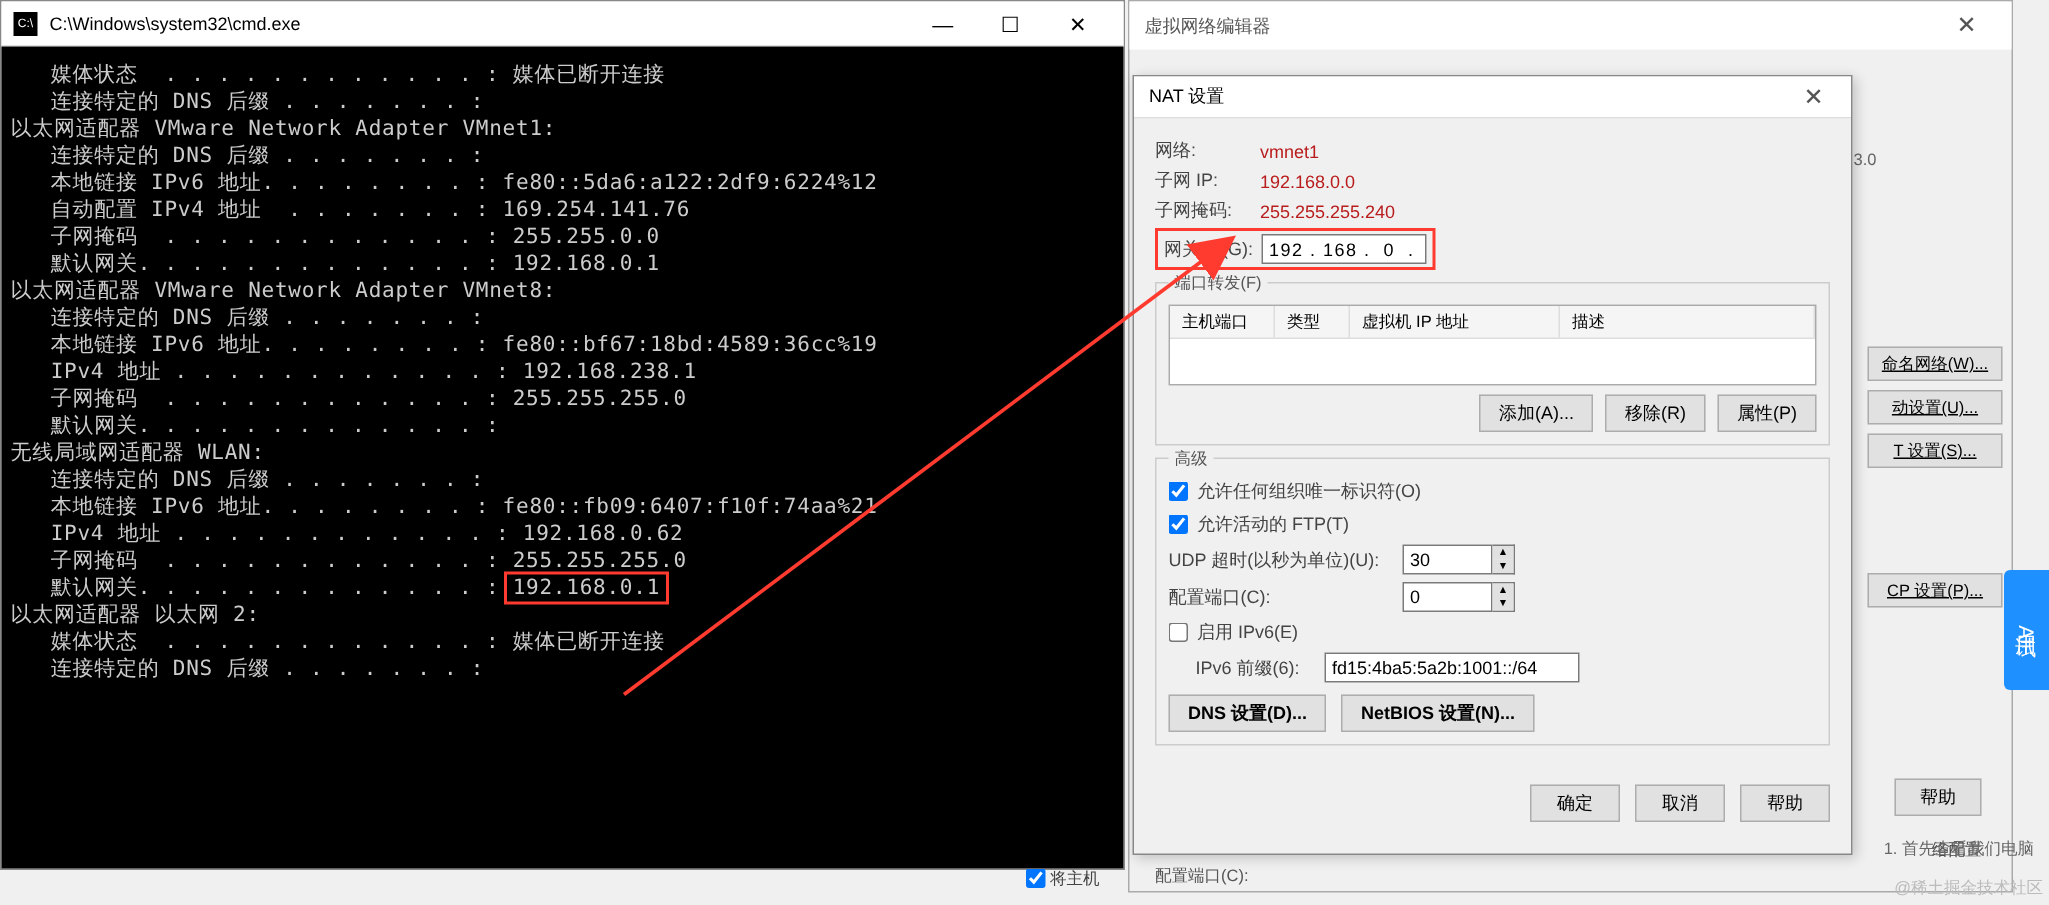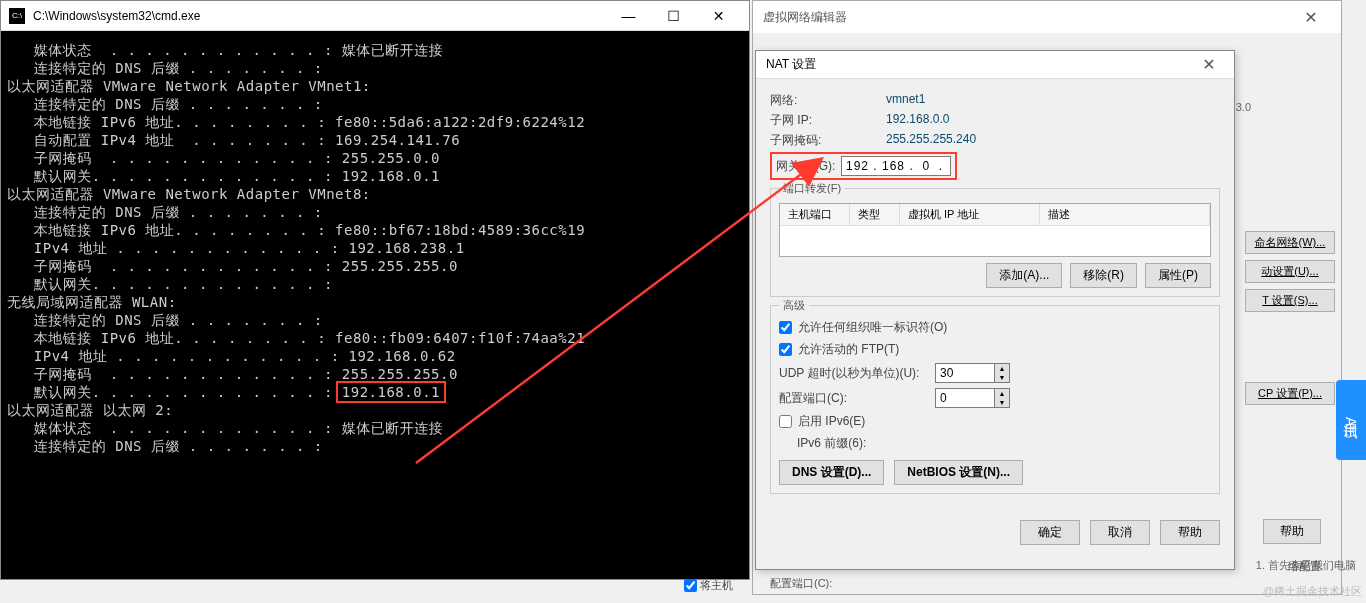--- a/index.html
+++ b/index.html
@@ -25,23 +25,23 @@
   .vne-right .rbtn ~ .rbtn { margin-top: 6px; }
   .vne-help { position:absolute; right: 20px; bottom: 50px; padding: 3px 16px; background:#e1e1e1; border:1px solid #adadad; cursor:pointer;}
   .vne-net { position:absolute; right: 20px; bottom: 20px; font-size:11px; color:#444;}
   
   
   .nat-dialog { position: absolute; left: 755px; top: 50px; width: 480px; height: 520px; background: #f0f0f0; border: 1px solid #888; box-shadow: 2px 2px 8px rgba(0,0,0,0.2); }
   .nat-titlebar { height: 28px; display: flex; align-items: center; padding: 0 10px; background: #fff; border-bottom: 1px solid #ddd;}
   .nat-title { flex:1; font-size:12px; }
   .nat-close { width: 30px; text-align:center; font-size:16px; color:#555; cursor:pointer; }
   .nat-body { padding: 10px 14px; font-size: 12px; }
-  .nat-row { display:flex; align-items:flex-start; margin: 3px 0; gap: 46px; }
+  .nat-row { display:flex; align-items:center; margin: 3px 0; }
   .nat-label { width: 70px; color:#444; }
-  .nat-val { color:#0c4a6e; }
+  .nat-val { color:#b91c1c; }
   .gateway-box { border: 2px solid #ff3b30; padding: 2px 4px; display:inline-flex; align-items:center;}
   .gateway-box input { width: 110px; border:1px solid #7a7a7a; padding: 2px 4px; font-size:12px; text-align:left; letter-spacing: 1px;}
   .group { border:1px solid #ccc; margin: 8px 0; padding: 8px; position:relative; }
   .group-title { position:absolute; top:-8px; left:8px; background:#f0f0f0; padding:0 4px; font-size:11px; color:#555;}
   .port-table { border:1px solid #aaa; background:#fff; height: 54px; margin-top: 6px;}
   .port-table-head { display:flex; background:#f5f5f5; border-bottom:1px solid #ddd; font-size:11px;}
   .port-table-head div { padding: 3px 8px; border-right:1px solid #ddd; }
   .port-btns { display:flex; justify-content:flex-end; gap: 8px; margin-top: 6px;}
   .btn { padding: 3px 12px; background:#e1e1e1; border:1px solid #adadad; font-size:12px; cursor:pointer; min-width:60px; text-align:center;}
   .adv-row { display:flex; align-items:center; margin: 5px 0; gap:6px;}
@@ -151,20 +151,21 @@
               <div>▼</div>
             </span>
           </span>
       </div>
       <div class="adv-row">
           <input type="checkbox" style="">
           <label>启用 IPv6(E)</label>
         </div>
       <div class="adv-row">
         <label style="width:80px;margin-left:18px">IPv6 前缀(6):</label>
+        <input class="ipv6-in" type="text" value="fd15:4ba5:5a2b:1001::/64" style="">
       </div>
       <div class="dlg-btns2">
         <span class="btn">DNS 设置(D)...</span>
         <span class="btn">NetBIOS 设置(N)...</span>
       </div>
     </div>
   </div>
   <div class="dlg-btns">
     <span class="btn">确定</span>
     <span class="btn">取消</span>

